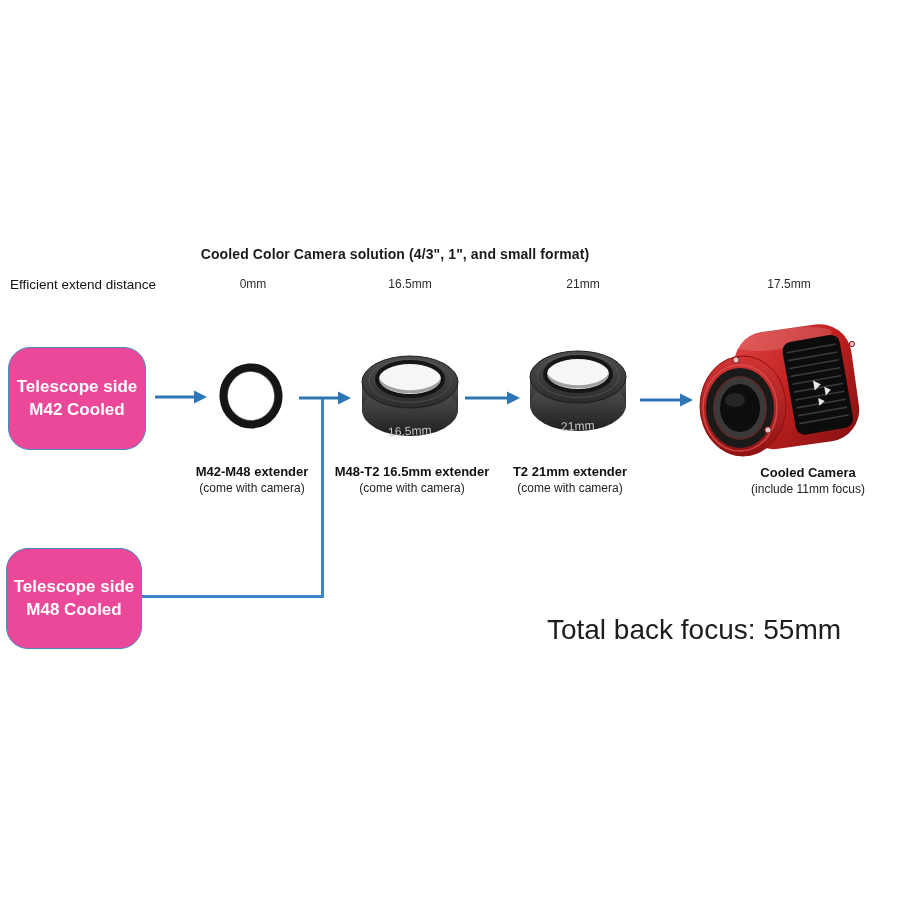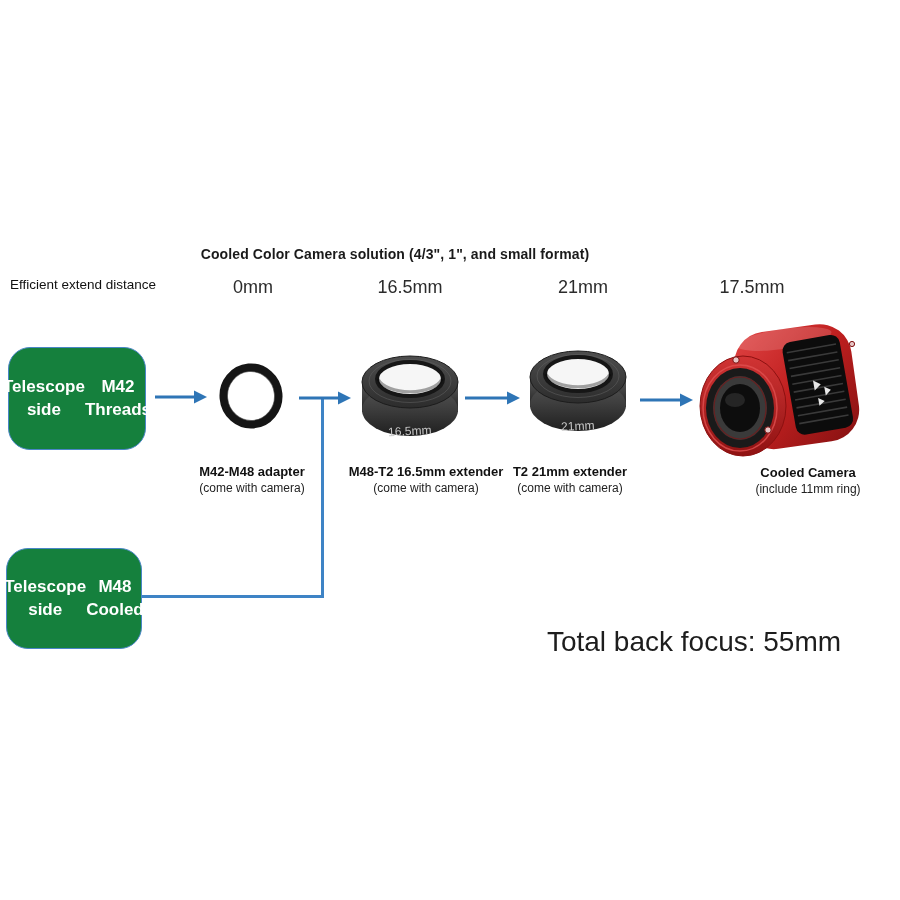--- a/index.html
+++ b/index.html
@@ -19,72 +19,72 @@
     font-size: 14px; font-weight: 700; color: #1a1a1a;
     letter-spacing: .1px;
   }
 
   .dist-label {
     left: 10px; top: 277px;
     font-size: 13.5px; font-weight: 400; color: #111;
   }
   .dist-value {
     top: 277px; width: 80px; text-align: center;
-    font-size: 18px; font-weight: 400; color: #2b2b2b;
-  }
-  .dv0 { left: 213px; } .dv1 { left: 370px; } .dv2 { left: 543px; } .dv3 { left: 712px; }
+    font-size: 12px; font-weight: 400; color: #2b2b2b;
+  }
+  .dv0 { left: 213px; } .dv1 { left: 370px; } .dv2 { left: 543px; } .dv3 { left: 749px; }
 
   .tele-box {
     width: 138px; height: 103px;
-    background: #15803d;
+    background: #ec4899;
     border: 1.5px solid #4986C6;
     border-radius: 22px;
-    display: flex; flex-direction: row;
+    display: flex; flex-direction: column;
     align-items: center; justify-content: center;
     color: #ffffff; font-size: 17px; font-weight: 700;
     line-height: 1.35; text-align: center;
     box-sizing: border-box;
   }
   .box-m42 { left: 8px; top: 347px; }
   .box-m48 { left: 6px; top: 548px; width: 136px; height: 101px; }
 
   .overlay-svg { left: 0; top: 0; pointer-events: none; }
 
   .comp-label {
     top: 463px; text-align: center; line-height: 17px;
   }
   .comp-name { font-size: 13px; font-weight: 700; color: #111; }
   .comp-note { font-size: 12px; font-weight: 400; color: #222; }
   .cl0 { left: 172px; width: 160px; }
-  .cl1 { left: 322px; width: 180px; margin-left: 14px; }
+  .cl1 { left: 322px; width: 180px; }
   .cl2 { left: 480px; width: 180px; }
   .cl3 { left: 718px; width: 180px; top: 464px; }
 
   .total-text {
     left: 524px; top: 614px; width: 340px;
     text-align: center;
-    font-size: 28px; font-weight: 400; color: #1d1d1d; margin-top: 12px;
+    font-size: 28px; font-weight: 400; color: #1d1d1d;
   }
 </style>
 </head>
 <body>
 
 <div>
 
   <div class="abs title">Cooled Color Camera solution (4/3", 1", and small format)</div>
 
   <div class="abs dist-label">Efficient extend distance</div>
   <div class="abs dist-value dv0">0mm</div>
   <div class="abs dist-value dv1">16.5mm</div>
   <div class="abs dist-value dv2">21mm</div>
   <div class="abs dist-value dv3">17.5mm</div>
 
   <div class="abs tele-box box-m42">
     <span>Telescope side</span>
-    <span>M42 Threads</span>
+    <span>M42 Cooled</span>
   </div>
   <div class="abs tele-box box-m48">
     <span>Telescope side</span>
     <span>M48 Cooled</span>
   </div>
 
   <svg class="abs overlay-svg" width="900" height="900" viewBox="0 0 900 900">
     <defs>
       <marker id="ah" viewBox="0 0 10 10" refX="1.5" refY="5" markerWidth="4.4" markerHeight="4.4" orient="auto">
         <path d="M0,0 L10,5 L0,10 z" fill="#2E75B6"></path>
@@ -172,31 +172,31 @@
           <line x1="97" y1="102" x2="147" y2="102"></line>
       </g>
       <path d="M118 62 l7 5 -7 5 z M128 70 l6 4 -6 5 z M120 80 l6 4 -6 4 z" fill="#e8e8e8"></path>
     </g>
     <circle cx="40" cy="42" r="3.2" fill="#e7c6c6" stroke="#7e0f0f" stroke-width="1"></circle>
     <circle cx="72" cy="112" r="3.2" fill="#e7c6c6" stroke="#7e0f0f" stroke-width="1"></circle>
     <circle cx="156" cy="26" r="2.6" fill="#e7c6c6" stroke="#7e0f0f" stroke-width="1"></circle>
   </svg>
 
   <div class="abs comp-label cl0">
-    <div class="comp-name">M42-M48 adapter</div>
+    <div class="comp-name">M42-M48 extender</div>
     <div class="comp-note">(come with camera)</div>
   </div>
   <div class="abs comp-label cl1">
     <div class="comp-name">M48-T2 16.5mm extender</div>
     <div class="comp-note">(come with camera)</div>
   </div>
   <div class="abs comp-label cl2">
     <div class="comp-name">T2 21mm extender</div>
     <div class="comp-note">(come with camera)</div>
   </div>
   <div class="abs comp-label cl3">
     <div class="comp-name">Cooled Camera</div>
-    <div class="comp-note">(include 11mm ring)</div>
+    <div class="comp-note">(include 11mm focus)</div>
   </div>
 
   <div class="abs total-text">Total back focus: 55mm</div>
 
 </div>
 
 </body></html>

